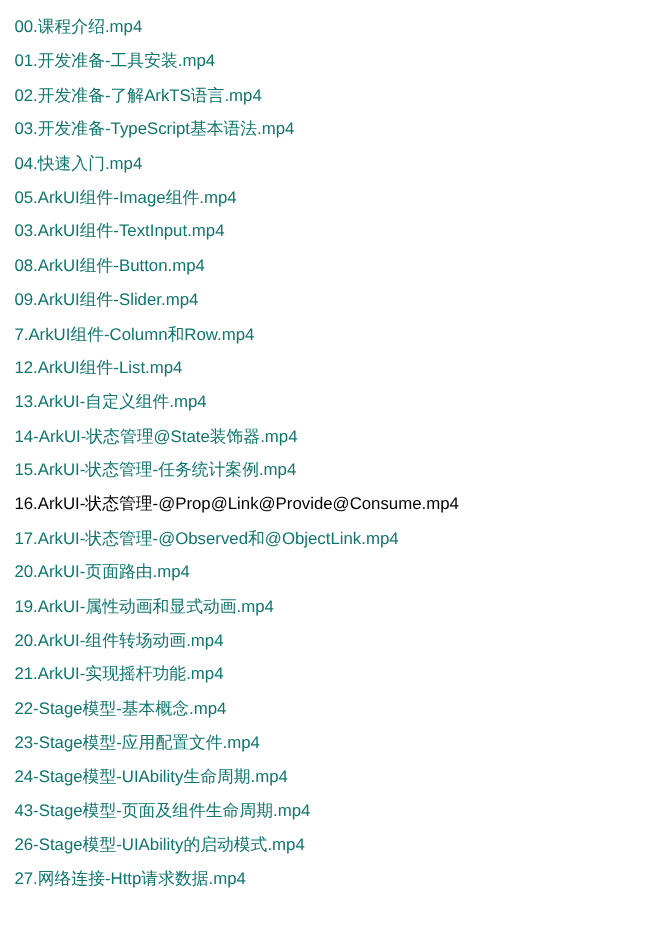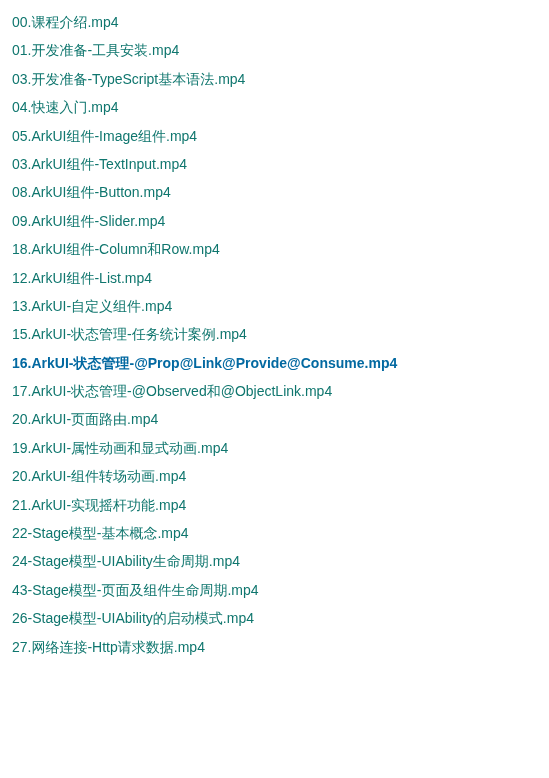--- a/index.html
+++ b/index.html
@@ -24,44 +24,46 @@
 
     .file-item {
       padding: 3px 0;
       line-height: 1.6;
       cursor: pointer;
       white-space: nowrap;
       color: #0f766e;
     }
 
     .file-item.highlighted {
-      color: #0369a1;
-      font-weight: bold;
+      color: #000000;
     }
   </style>
 </head>
 <body>
 
 <div class="file-list">
 <div class="file-item">00.课程介绍.mp4</div>
     <div class="file-item">01.开发准备-工具安装.mp4</div>
+    <div class="file-item">02.开发准备-了解ArkTS语言.mp4</div>
     <div class="file-item">03.开发准备-TypeScript基本语法.mp4</div>
     <div class="file-item">04.快速入门.mp4</div>
     <div class="file-item">05.ArkUI组件-Image组件.mp4</div>
     <div class="file-item">03.ArkUI组件-TextInput.mp4</div>
     <div class="file-item">08.ArkUI组件-Button.mp4</div>
     <div class="file-item">09.ArkUI组件-Slider.mp4</div>
-    <div class="file-item">18.ArkUI组件-Column和Row.mp4</div>
+    <div class="file-item">7.ArkUI组件-Column和Row.mp4</div>
     <div class="file-item">12.ArkUI组件-List.mp4</div>
     <div class="file-item">13.ArkUI-自定义组件.mp4</div>
+    <div class="file-item">14-ArkUI-状态管理@State装饰器.mp4</div>
     <div class="file-item">15.ArkUI-状态管理-任务统计案例.mp4</div>
     <div class="file-item highlighted">16.ArkUI-状态管理-@Prop@Link@Provide@Consume.mp4</div>
     <div class="file-item">17.ArkUI-状态管理-@Observed和@ObjectLink.mp4</div>
     <div class="file-item">20.ArkUI-页面路由.mp4</div>
     <div class="file-item">19.ArkUI-属性动画和显式动画.mp4</div>
     <div class="file-item">20.ArkUI-组件转场动画.mp4</div>
     <div class="file-item">21.ArkUI-实现摇杆功能.mp4</div>
     <div class="file-item">22-Stage模型-基本概念.mp4</div>
+    <div class="file-item">23-Stage模型-应用配置文件.mp4</div>
     <div class="file-item">24-Stage模型-UIAbility生命周期.mp4</div>
     <div class="file-item">43-Stage模型-页面及组件生命周期.mp4</div>
     <div class="file-item">26-Stage模型-UIAbility的启动模式.mp4</div>
     <div class="file-item">27.网络连接-Http请求数据.mp4</div>
   </div>
 
 </body></html>

